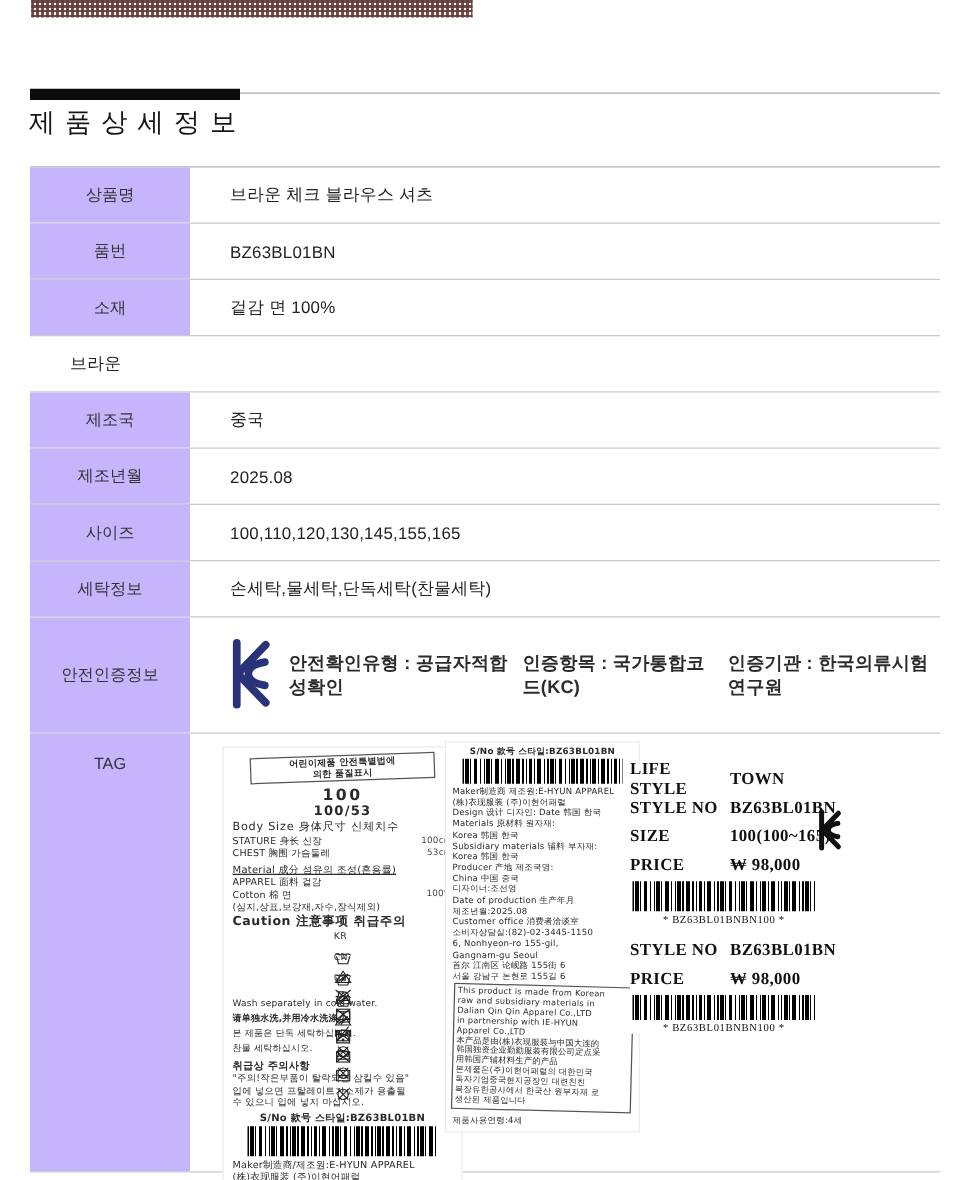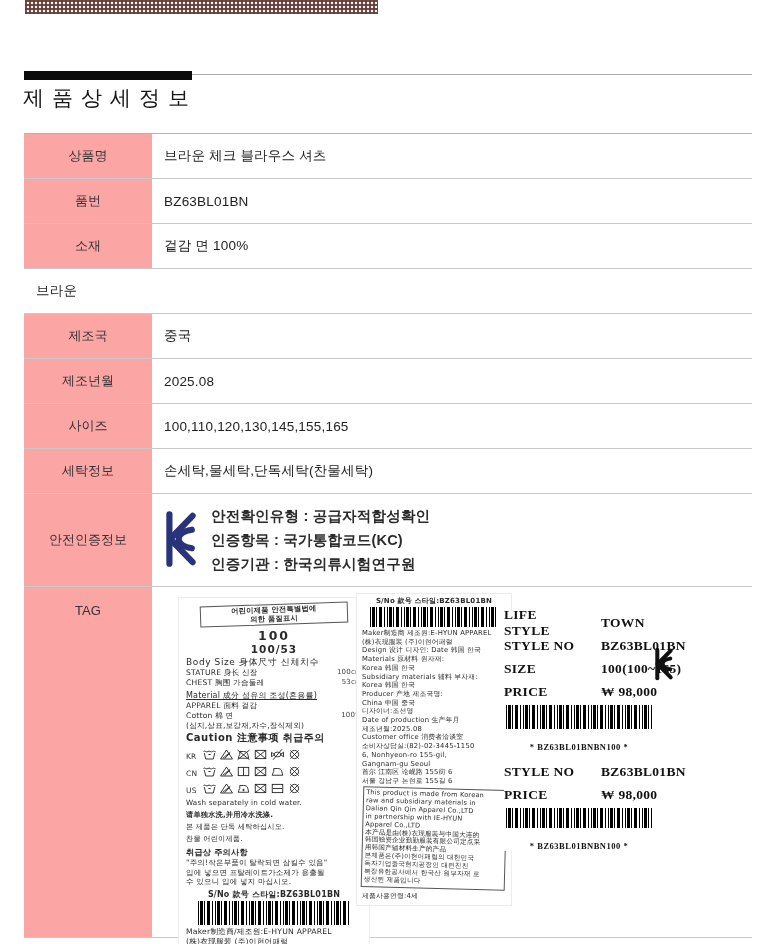--- a/index.html
+++ b/index.html
@@ -19,49 +19,49 @@
   .header-line{position:absolute;left:24px;top:74px;width:728px;height:1px;background:#adadad;}
   .header-bar{position:absolute;left:24px;top:71px;width:168px;height:9px;background:#0b0b0b;}
   .page-title{
     position:absolute;left:23px;top:84px;font-size:21px;letter-spacing:8px;
     color:#161616;font-weight:500;
   }
   
   .spec-table{position:absolute;left:24px;top:133px;width:728px;border-top:1px solid #b3b3b3;}
   .spec-row{display:flex;border-bottom:1px solid #c9c9c9;min-height:44px;}
   .spec-row .lab{
-    width:128px;flex:0 0 128px;background:#fca5a5;display:flex;align-items:center;
+    width:128px;flex:0 0 128px;background:#c4b5fd;display:flex;align-items:center;
     justify-content:center;font-size:13px;color:#333;font-weight:500;
   }
   .spec-row .val{
-    flex:1;display:flex;align-items:center;padding-left:12px;font-size:13.5px;
+    flex:1;display:flex;align-items:center;padding-left:32px;font-size:13.5px;
     color:#222;font-weight:500;letter-spacing:.2px;
   }
   .row-cert{min-height:92px;}
   .row-cert .val{gap:13px;padding-top:8px;padding-bottom:8px;}
-  .cert-lines{display:flex;flex-direction:column;gap:5px;font-size:14.5px;font-weight:600;color:#2b2b2b;}
+  .cert-lines{display:flex;gap:5px;font-size:14.5px;font-weight:600;color:#2b2b2b;}
   .row-tag{min-height:350px;}
   .row-tag .lab{align-items:flex-start;padding-top:16px;}
   .row-tag .val{position:relative;padding:0;align-items:flex-start;display:block;}
   
   .tagimg{position:absolute;background:#fff;color:#2a2a2a;font-family:"DejaVu Sans",sans-serif;}
   #tag1{left:26px;top:10px;width:176px;border:1px solid #ececec;padding:4px 7px 6px;}
   .t1-noticebox{
     border:1px solid #555;margin:2px 14px 4px;padding:1px 0;transform:rotate(-2deg);
     font-size:7.3px;line-height:8.6px;text-align:center;font-weight:600;
   }
   .t1-big{text-align:center;font-size:12.5px;font-weight:700;line-height:14px;letter-spacing:2px;}
   .t1-sub{text-align:center;font-size:10.5px;font-weight:600;line-height:12px;letter-spacing:1px;}
   .t1-bodysize{font-size:9px;line-height:12px;letter-spacing:.6px;margin-top:1px;}
   .t1line{font-size:7.6px;line-height:9.6px;}
   .t1flex{display:flex;}
   .t1flex .rt{margin-left:auto;font-size:7px;color:#444;}
   .t1-mat{font-size:8px;line-height:10px;margin-top:4px;text-decoration:underline;}
   .t1-caution{font-size:10px;font-weight:700;line-height:13px;letter-spacing:.5px;margin-top:1px;}
-  .care-row{display:flex;align-items:flex-end;gap:2px;height:17px;}
+  .care-row{display:flex;align-items:center;gap:2px;height:17px;flex-direction:column;}
   .care-region{font-size:7.5px;width:14px;flex:0 0 14px;color:#333;}
   .care-sym{display:inline-flex;align-items:center;}
   .t1-wash{font-size:7.2px;line-height:9px;margin-top:3px;}
   .t1-wash.cn{font-weight:700;}
   .t1-handle-title{font-size:8.2px;font-weight:600;line-height:11px;margin-top:4px;}
   .t1-handle{font-size:7.5px;line-height:9.4px;}
   .t1-sno{text-align:center;font-size:8px;font-weight:600;line-height:11px;margin-top:3px;}
   .t1-maker{font-size:7.7px;line-height:10px;}
   .barcode{
     background:repeating-linear-gradient(90deg,
@@ -70,25 +70,25 @@
   }
   .bc1{width:152px;height:24px;margin:1px auto 2px;}
   #tag2{left:204px;top:6px;width:144px;border:1px solid #ececec;padding:3px 5px 4px;}
   .t2-sno{text-align:center;font-size:7px;font-weight:600;line-height:9px;}
   .bc2{width:128px;height:20px;margin:1px auto 2px;}
   .t2line{font-size:6.8px;line-height:8.7px;}
   .t2-box{border:1px solid #555;margin-top:2px;padding:2px 2px;transform:rotate(1.5deg);}
   .t2-box .t2line{font-size:6.6px;line-height:7.9px;}
   .t2-age{font-size:6.8px;line-height:9px;margin-top:3px;}
   #tag3{left:352px;top:24px;width:258px;font-family:"Liberation Serif","DejaVu Serif",serif;font-weight:bold;color:#111;}
-  .t3row{display:flex;height:23px;align-items:center;font-size:13.5px;letter-spacing:.3px;gap:17px;}
+  .t3row{display:flex;height:23px;align-items:center;font-size:13.5px;letter-spacing:.3px;}
   .t3key{width:80px;flex:0 0 80px;}
   .bc3{width:146px;height:24px;margin-top:2px;margin-left:2px;}
   .bc3b{width:146px;height:20px;margin-top:2px;margin-left:2px;}
-  .t3cap{width:150px;text-align:center;font-size:8.5px;letter-spacing:.5px;font-weight:700;margin-top:13px;}
+  .t3cap{width:150px;text-align:center;font-size:8.5px;letter-spacing:.5px;font-weight:400;margin-top:1px;}
   .t3-sect2{margin-top:8px;}
   .kc-small{position:absolute;left:148px;top:36px;}
 </style>
 </head>
 <body>
 
 <div class="fabric-strip"></div>
 
 <div class="header-line"></div>
 <div class="header-bar"></div>
@@ -331,21 +331,21 @@
                   <circle cx="10" cy="8" r="5.5"></circle>
                   <path d="M4.5 2.5 L15.5 13.5 M15.5 2.5 L4.5 13.5"></path>
                 </g>
               </svg>
             </span>
         </div>
 
         <div class="t1-wash">Wash separately in cold water.</div>
         <div class="t1-wash cn">请单独水洗,并用冷水洗涤.</div>
         <div class="t1-wash">본 제품은 단독 세탁하십시오.</div>
-        <div class="t1-wash">찬물 어린이제품.</div>
+        <div class="t1-wash">찬물 세탁하십시오.</div>
 
         <div class="t1-handle-title">취급상 주의사항</div>
         <div class="t1-handle">"주의!작은부품이 탈락되면 삼킬수 있음"</div>
         <div class="t1-handle">입에 넣으면 프탈레이트가소제가 용출될</div>
         <div class="t1-handle">수 있으니 입에 넣지 마십시오.</div>
 
         <div class="t1-sno">S/No 款号 스타일:BZ63BL01BN</div>
         <div class="barcode bc1"></div>
         <div class="t1-maker">Maker制造商/제조원:E-HYUN APPAREL</div>
         <div class="t1-maker">(株)衣现服装 (주)이현어패럴</div>

